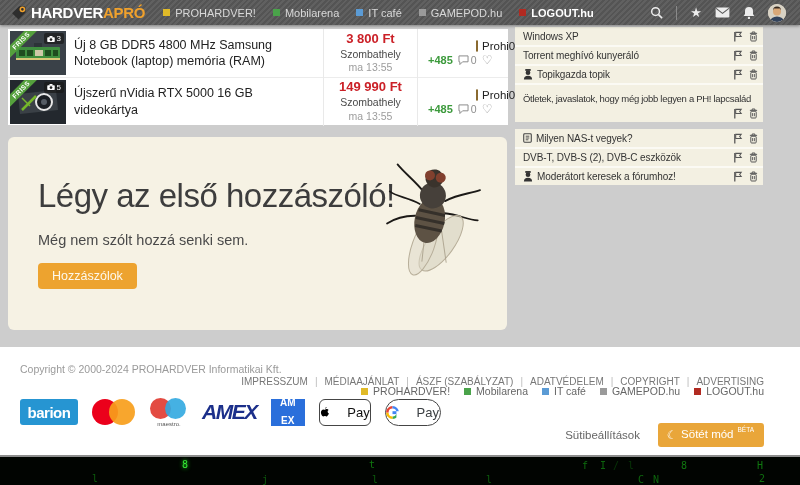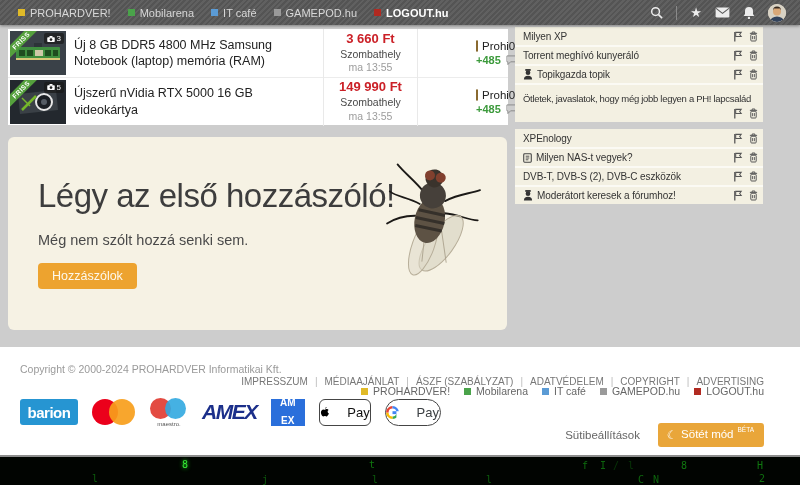--- a/index.html
+++ b/index.html
@@ -42,21 +42,21 @@
   .ltitle { flex:1; font-size:12.5px; color:#222; line-height:1.3; padding-right:8px; cursor:pointer; }
   .lprice { width:95px; flex:none; border-left:1px solid #e9e9e9; border-right:1px solid #e9e9e9;
     text-align:center; line-height:1.3; padding:2px 0; }
   .price { color:#cb2027; font-size:13px; font-weight:700; }
   .loc { font-size:10.5px; color:#4a4a4a; }
   .time { font-size:10.5px; color:#9c9c9c; }
   .lseller { width:90px; flex:none; padding-left:10px; }
   .srow1 { display:flex; gap:4px;padding-left:48px; }
   .sname { font-size:11.5px; color:#222; cursor:pointer; }
   .savat { width:12px; height:12px; border-radius:2px; background:linear-gradient(145deg,#e6c27a,#9c7433); border:1px solid #8a6a30; }
-  .srow2 { display:flex; align-items:center; gap:5px; margin-top:2px;margin-left:48px; }
+  .srow2 { display:flex; align-items:center; gap:5px; margin-top:2px; }
   .rating { color:#3c9a3c; font-size:11px; font-weight:700; }
   .cmt { display:flex; align-items:center; gap:2px; color:#8d8d8d; font-size:10.5px; cursor:pointer; }
   .heart { color:#9a9a9a; font-size:12px; line-height:1; cursor:pointer; }
 
   
   .banner { position:absolute; left:8px; top:112px; width:499px; height:193px;
     background:#f6f2e4; border-radius:6px; padding:40px 0 0 30px; overflow:hidden; }
   .banner h1 { font-size:33px; font-weight:400; color:#3d3d3d; letter-spacing:-.5px; }
   .banner p { font-size:14.5px; color:#4a4a4a; margin-top:17px; }
   .cta { margin-top:15px; display:inline-block; background:#eda32f; color:#fdf8ec; border:none;
@@ -111,20 +111,27 @@
   .strip { position:absolute; left:0; top:455px; width:800px; height:30px; background:#010401;
     border-top:2px solid #8d8d8d; font-family:"DejaVu Sans Mono", monospace; }
   .mg { position:absolute; font-size:10px; color:#19c219; }
   .mg.b { color:#35e835; text-shadow:0 0 4px #2f2; }
   .mg.d { opacity:.45; } .mg.dd { opacity:.25; }
 </style>
 </head>
 <body>
 
 <header class="hdr">
+  <div class="logo">
+    <svg width="17" height="17" viewBox="0 0 24 24">
+      <path d="M3 13 L13 3 h6.5 A2.5 2.5 0 0 1 22 5.5 V12 L12 22 Z" fill="#2e2e2e"></path>
+      <circle cx="17.5" cy="7.5" r="3" fill="none" stroke="#f0a12c" stroke-width="2.2"></circle>
+    </svg>
+    <span class="logo-txt"><span class="logo-t1">HARDVER</span><span class="logo-t2">APRÓ</span></span>
+  </div>
   <nav class="hnav">
     <a>
         <i class="sq c-ph"></i>
         <span>PROHARDVER!</span>
       </a>
     <a>
         <i class="sq c-ma"></i>
         <span>Mobilarena</span>
       </a>
     <a>
@@ -194,21 +201,21 @@
           <svg width="8" height="6" viewBox="0 0 10 8">
               <rect x="0" y="1.5" width="10" height="6.5" rx="1" fill="#fff"></rect>
               <rect x="3" y="0" width="4" height="2" fill="#fff"></rect>
               <circle cx="5" cy="4.8" r="1.8" fill="#222"></circle>
             </svg>
           <span>3</span>
         </span>
       </div>
       <div class="ltitle">Új 8 GB DDR5 4800 MHz Samsung Notebook (laptop) memória (RAM)</div>
       <div class="lprice">
-        <div class="price">3 660 Ft</div>
+        <div class="price">3 800 Ft</div>
         <div class="loc">Szombathely</div>
         <div class="time">ma 13:55</div>
       </div>
       <div class="lseller">
         <div class="srow1">
           <span class="savat"></span>
           <span class="sname">Prohi01</span>
         </div>
         <div class="srow2">
           <span class="rating">+485</span>
@@ -290,21 +297,21 @@
         <circle cx="43" cy="20" r="9" fill="#3a332c"></circle>
         <circle cx="38" cy="18" r="5" fill="#81402e"></circle>
         <circle cx="49" cy="18" r="5" fill="#81402e"></circle>
       </g>
     </svg>
   </section>
 
   <aside class="sidebar">
     <div class="tgroup">
       <div class="trow">
-        <span class="tlabel">Milyen XP</span>
+        <span class="tlabel">Windows XP</span>
         <span class="ticons">
           <span class="tic">
               <svg width="10" height="11" viewBox="0 0 10 12">
                 <path d="M1.5 1 V11.5" stroke="#555" stroke-width="1.4"></path>
                 <path d="M2.5 1.5 H8.5 L6.8 3.8 L8.5 6 H2.5 Z" fill="none" stroke="#555" stroke-width="1.1"></path>
               </svg>
             </span>
           <span class="tic">
               <svg width="9" height="11" viewBox="0 0 10 12">
                 <path d="M1 2.5 h8 M3.5 2.5 V1 h3 v1.5" stroke="#555" stroke-width="1.1" fill="none"></path>
@@ -369,38 +376,20 @@
                 <path d="M1 2.5 h8 M3.5 2.5 V1 h3 v1.5" stroke="#555" stroke-width="1.1" fill="none"></path>
                 <rect x="2" y="3.5" width="6" height="7.5" rx="1" fill="none" stroke="#555" stroke-width="1.1"></rect>
                 <path d="M4 5.5 v3.5 M6 5.5 v3.5" stroke="#555" stroke-width="1"></path>
               </svg>
             </span>
         </span>
       </div>
     </div>
 
     <div class="tgroup">
-      <div class="trow">
-        <span class="tlabel">XPEnology</span>
-        <span class="ticons">
-          <span class="tic">
-              <svg width="10" height="11" viewBox="0 0 10 12">
-                <path d="M1.5 1 V11.5" stroke="#555" stroke-width="1.4"></path>
-                <path d="M2.5 1.5 H8.5 L6.8 3.8 L8.5 6 H2.5 Z" fill="none" stroke="#555" stroke-width="1.1"></path>
-              </svg>
-            </span>
-          <span class="tic">
-              <svg width="9" height="11" viewBox="0 0 10 12">
-                <path d="M1 2.5 h8 M3.5 2.5 V1 h3 v1.5" stroke="#555" stroke-width="1.1" fill="none"></path>
-                <rect x="2" y="3.5" width="6" height="7.5" rx="1" fill="none" stroke="#555" stroke-width="1.1"></rect>
-                <path d="M4 5.5 v3.5 M6 5.5 v3.5" stroke="#555" stroke-width="1"></path>
-              </svg>
-            </span>
-        </span>
-      </div>
       <div class="trow">
         <svg width="9" height="10" viewBox="0 0 10 11">
             <rect x="0.8" y="0.8" width="8.4" height="9.4" rx="1" fill="none" stroke="#444" stroke-width="1.2"></rect>
             <path d="M3 3.5 h4 M3 5.5 h4 M3 7.5 h3" stroke="#444" stroke-width="1"></path>
           </svg>
         <span class="tlabel">Milyen NAS-t vegyek?</span>
         <span class="ticons">
           <span class="tic">
               <svg width="10" height="11" viewBox="0 0 10 12">
                 <path d="M1.5 1 V11.5" stroke="#555" stroke-width="1.4"></path>

